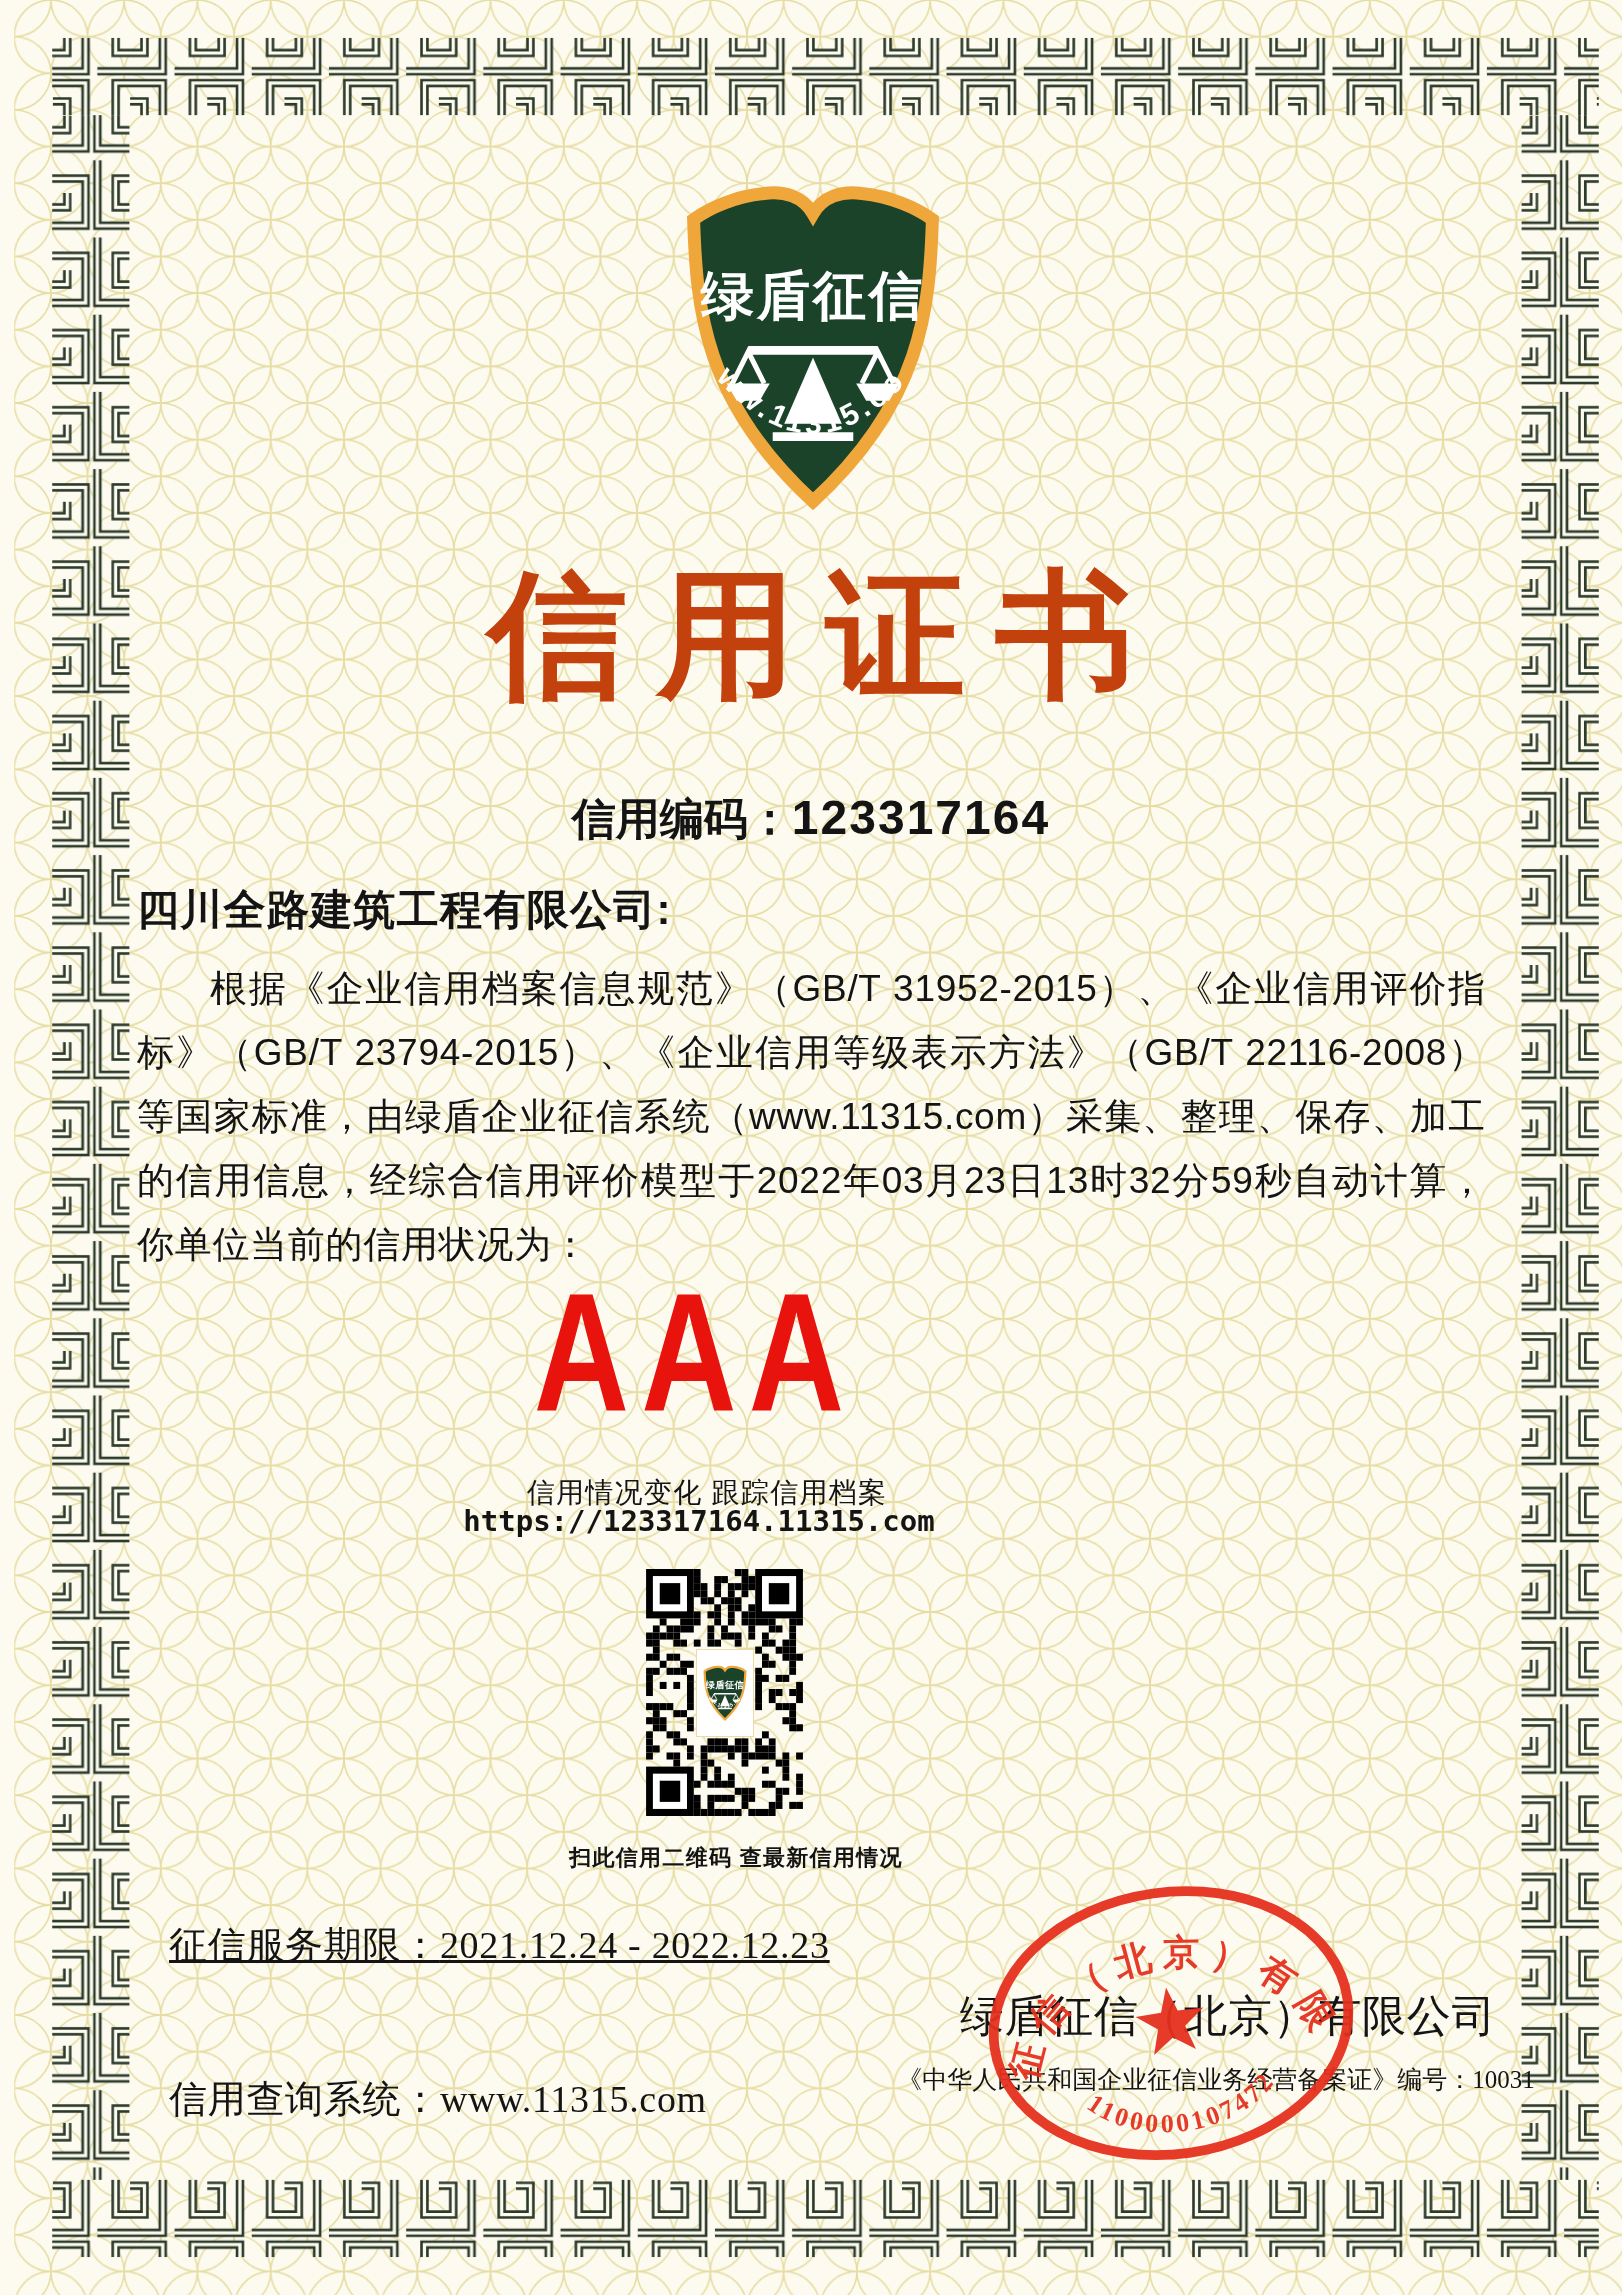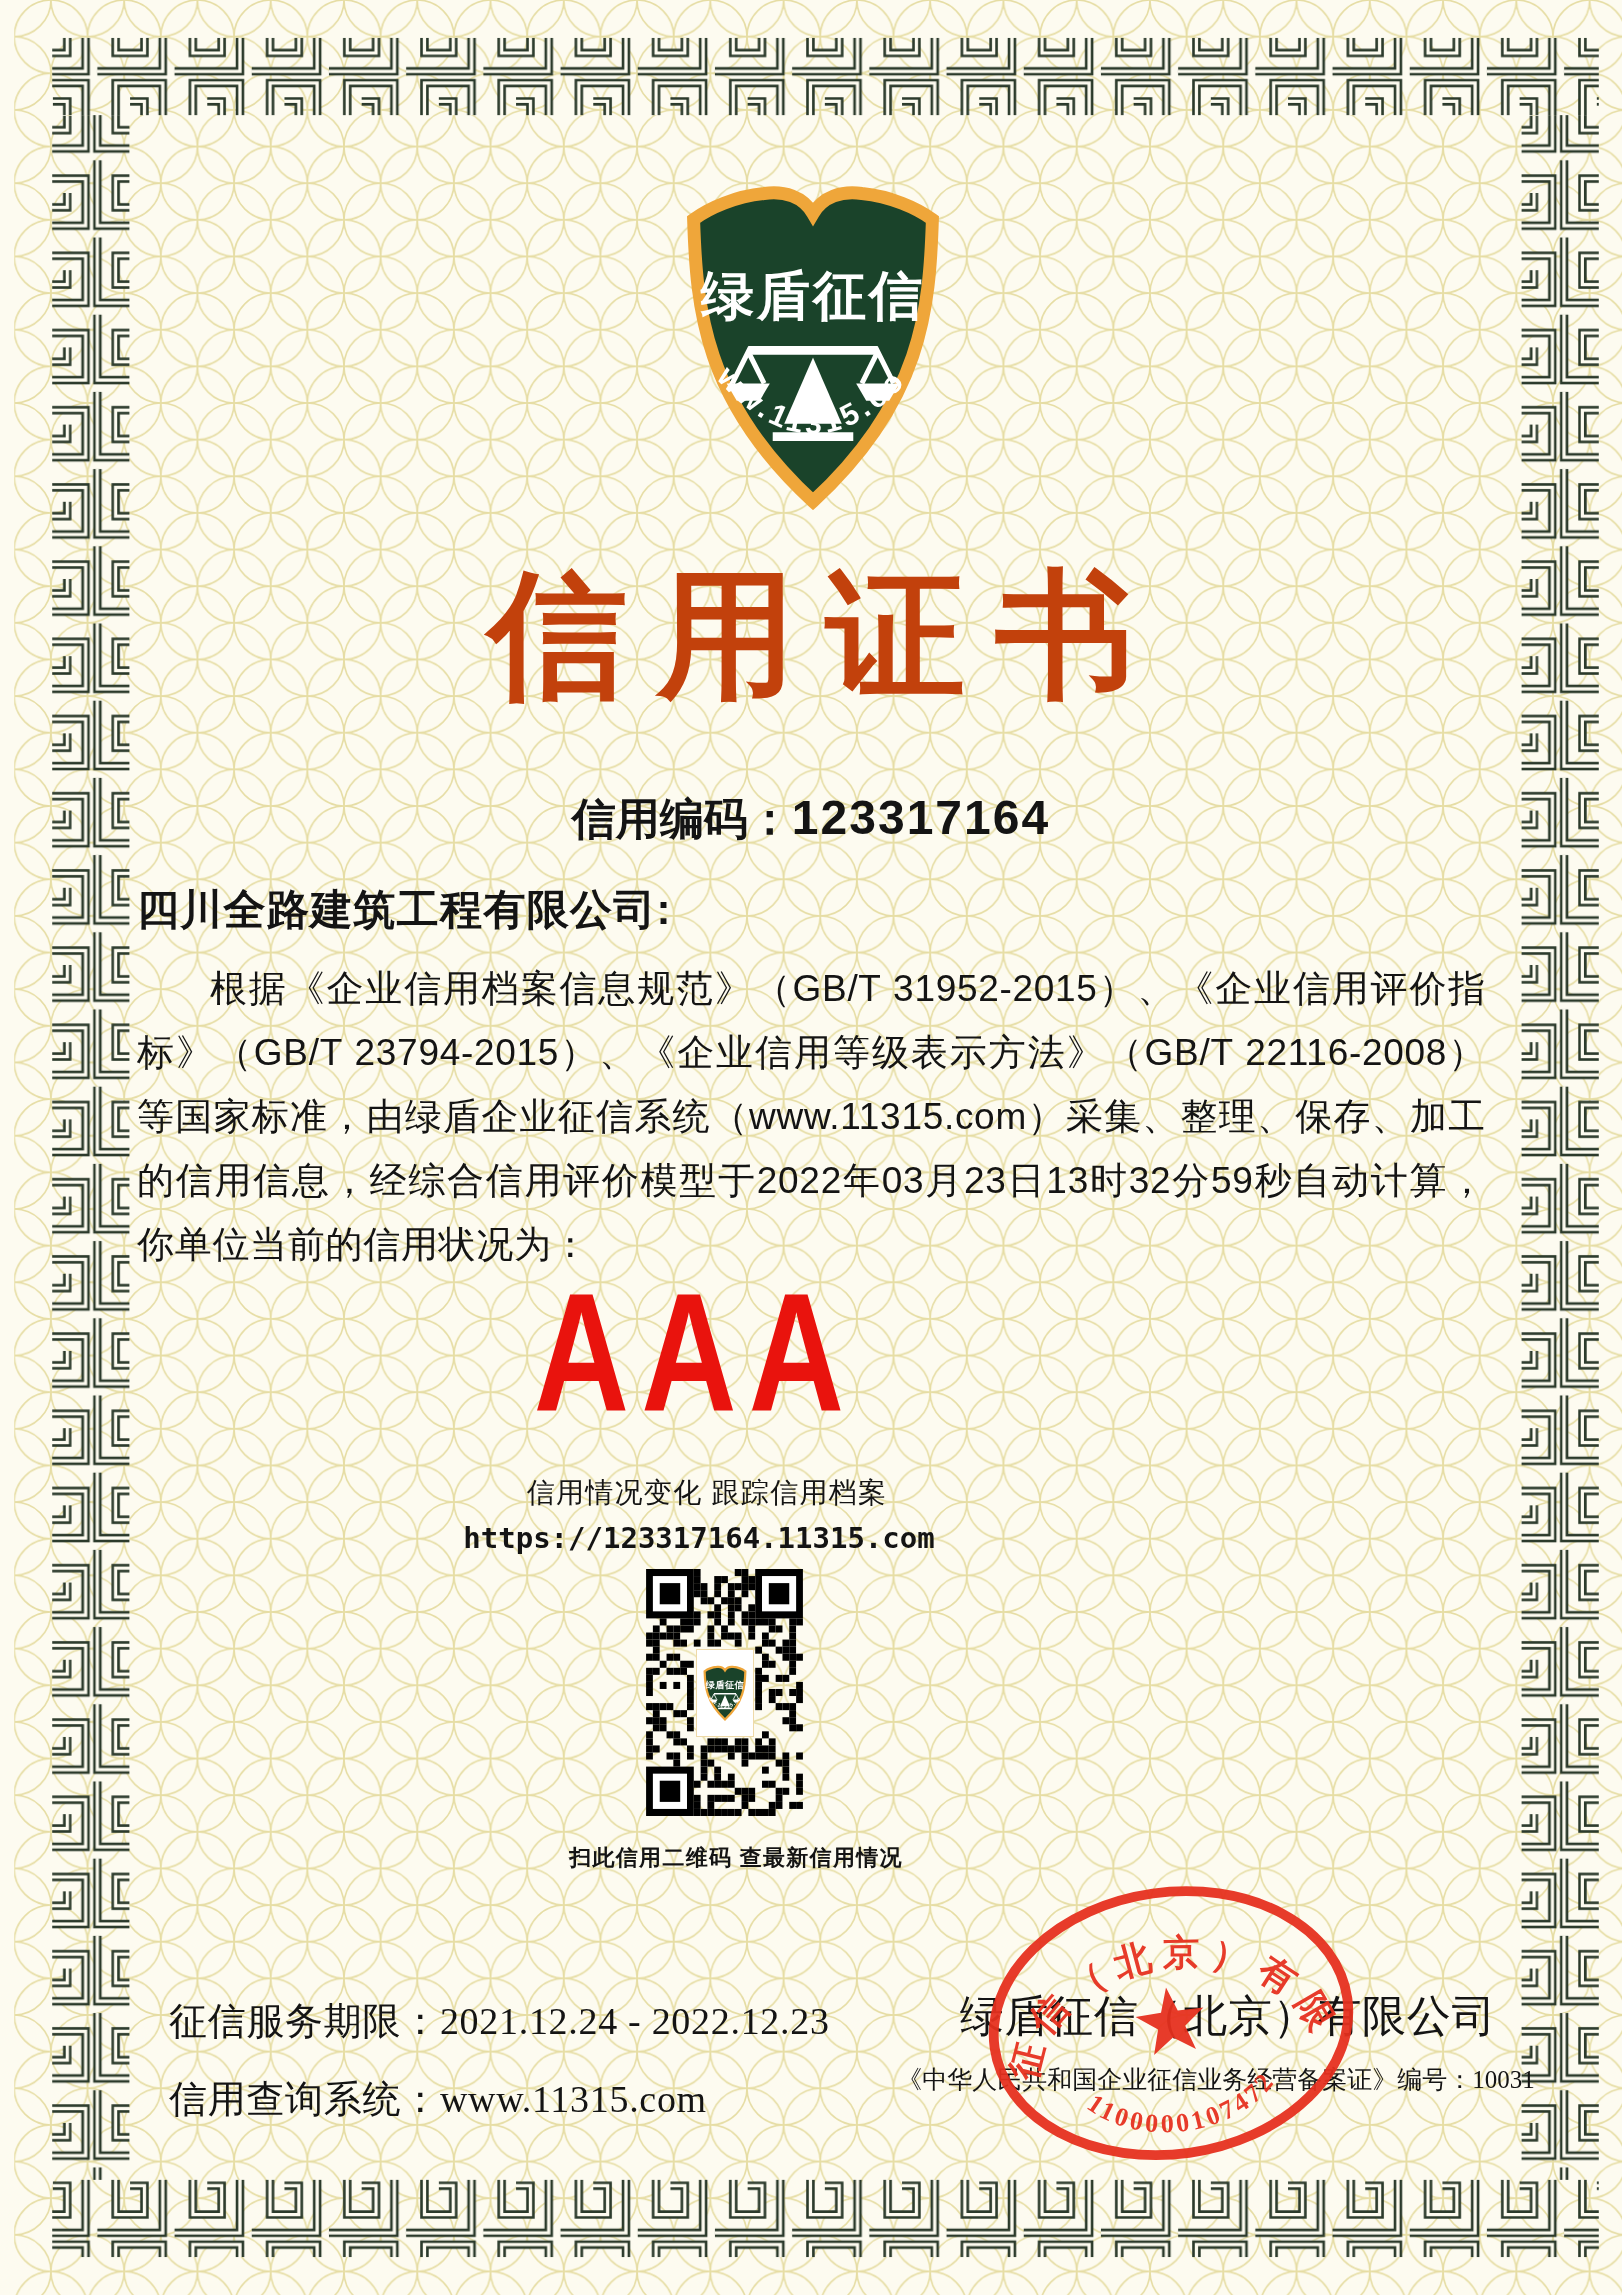--- a/index.html
+++ b/index.html
@@ -44,33 +44,33 @@
     left:695px;top:1268px;
     color:#e9130d;font-weight:bold;
     font-size:169px;line-height:169px;letter-spacing:15.7px;
     transform:translateX(-50%) scaleX(.78);
     white-space:nowrap;
   }
   .tracking{left:707px;top:1474px;font-size:28px;font-weight:normal;letter-spacing:1.3px;white-space:nowrap;}
   .turl{
     left:699px;top:1504px;
     font-family:"DejaVu Sans Mono","Liberation Mono",monospace;
-    font-size:29px;font-weight:bold;letter-spacing:0px;white-space:nowrap;margin-top:17px;
+    font-size:29px;font-weight:bold;letter-spacing:0px;white-space:nowrap;
   }
   #qr-wrap{left:646px;top:1569px;width:157px;height:247px;}
   #qr-logo{
     position:absolute;left:50%;top:50%;
     width:56px;height:86px;transform:translate(-50%,-50%);
     background:#fff;border:1.3px solid #eed9a8;
     display:flex;align-items:center;justify-content:center;
   }
   .qr-caption{left:736px;top:1843px;font-size:22px;font-weight:bold;letter-spacing:1.3px;white-space:nowrap;}
 
   .bl-line{left:169px;font-family:"Liberation Serif","DejaVu Serif",serif;font-size:38px;white-space:nowrap;letter-spacing:0.7px;}
-  .bl-1{top:1996px;}
+  .bl-1{top:1920px;text-decoration:underline;}
   .bl-2{top:2074px;}
 
   .issuer{
     left:1228px;top:1987px;
     font-family:"Liberation Serif","DejaVu Serif",serif;
     font-size:44px;letter-spacing:0.7px;white-space:nowrap;
   }
   .license{
     left:1216px;top:2063px;
     font-family:"Liberation Serif","DejaVu Serif",serif;

